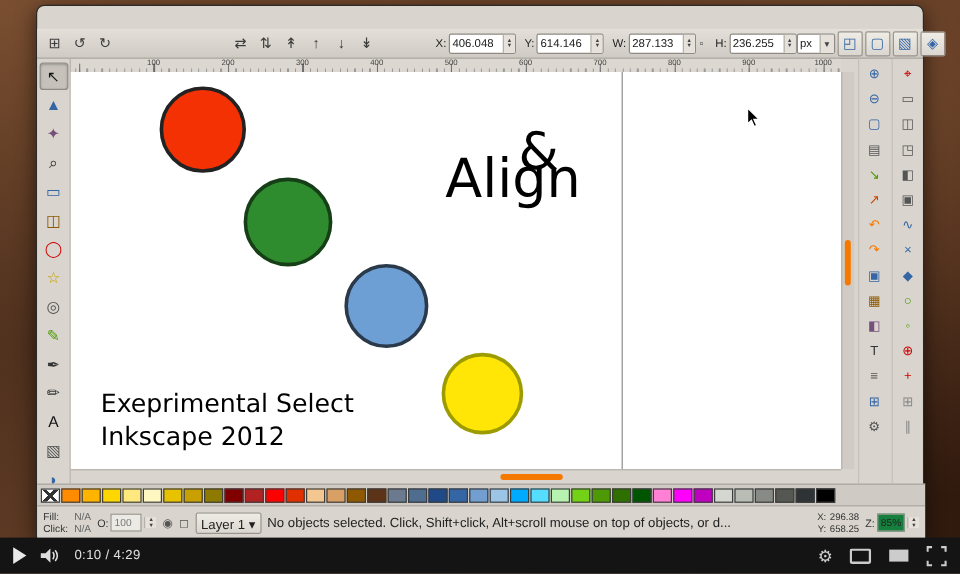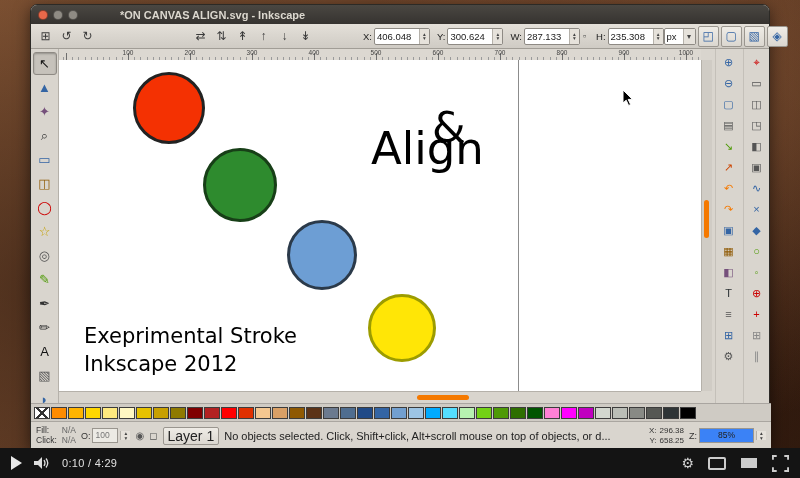--- a/index.html
+++ b/index.html
@@ -72,47 +72,39 @@
     linear-gradient(45deg,transparent 43%,#333 43%,#333 57%,transparent 57%),
     linear-gradient(-45deg,transparent 43%,#333 43%,#333 57%,transparent 57%);}
   
   .statusbar{position:absolute;left:0;top:416px;width:740px;height:28px;background:#d9d5ce;border-top:1px solid #aaa6a0;
     display:flex;align-items:center;padding:0 5px;gap:5px;font-size:9px;color:#333;box-sizing:border-box;}
   .fs{display:grid;grid-template-columns:auto auto;column-gap:5px;row-gap:1px;font-size:8.5px;line-height:9px;}
   .fs .val{color:#666;}
   .op{display:flex;align-items:center;gap:2px;}
   .opbox{background:#eceae4;border:1px solid #9a968f;font-size:8.5px;padding:0 2px;min-width:20px;height:13px;line-height:13px;color:#777;}
   .sb-icon{font-size:10px;color:#555;}
-  .layer-dd{display:flex;align-items:flex-start;gap:3px;background:linear-gradient(#efece6,#dbd7d0);border:1px solid #9a968f;border-radius:2px;height:16px;padding:0 4px;font-size:14px;color:#222;flex-direction:column;}
+  .layer-dd{display:flex;align-items:flex-end;gap:3px;background:linear-gradient(#efece6,#dbd7d0);border:1px solid #9a968f;border-radius:2px;height:16px;padding:0 4px;font-size:11px;color:#222;}
   .msg{flex:1;white-space:nowrap;overflow:hidden;font-size:11px;color:#222;}
   .coords{display:grid;grid-template-columns:auto auto;column-gap:3px;row-gap:1px;font-size:8px;text-align:right;color:#333;}
   .zoom{display:flex;align-items:center;gap:2px;}
-  .zoombox{background:#3b82f6;border:1px solid #9a968f;font-size:8.5px;padding:0 18px;height:13px;line-height:13px;color:#222;}
+  .zoombox{background:#15803d;border:1px solid #9a968f;font-size:8.5px;padding:0 2px;height:13px;line-height:13px;color:#222;}
   
   .player-bar{position:absolute;left:0;right:0;top:448px;height:30px;background:#141414;display:flex;align-items:center;gap:11px;padding:0 11px;box-sizing:border-box;}
   .play-tri{width:0;height:0;border-left:11px solid #e8e8e8;border-top:7px solid transparent;border-bottom:7px solid transparent;}
   .time{font-size:11px;color:#e0e0e0;letter-spacing:.3px;}
   .pr{margin-left:auto;display:flex;align-items:center;gap:14px;}
   .gear{font-size:14px;color:#cfcfcf;line-height:1;}
 </style>
 </head>
 <body>
 
 <div class="stage">
 
   <div class="window">
 
-    <div class="titlebar">
-      <div class="tb-buttons" id="tb-buttons">
-          <div class="tb-dot" style="background: rgb(232, 104, 74);"></div>
-          <div class="tb-dot" style="background: rgb(143, 139, 132);"></div>
-          <div class="tb-dot" style="background: rgb(143, 139, 132);"></div>
-        </div>
-      <div class="tb-title">*ON CANVAS ALIGN.svg - Inkscape</div>
-    </div>
 
     <div class="tool-controls">
       <div class="tc-group" id="tc-left">
           <div class="tc-btn">⊞</div>
           <div class="tc-btn">↺</div>
           <div class="tc-btn">↻</div>
         </div>
       <div class="tc-sep"></div>
       <div class="tc-group" id="tc-mid">
           <div class="tc-btn">⇄</div>
@@ -126,38 +118,38 @@
           <div class="tc-label">X:</div>
           <div class="spin">
             <div class="spin-val">406.048</div>
             <div class="spin-arrows">
               <div>▴</div>
               <div>▾</div>
             </div>
           </div>
           <div class="tc-label">Y:</div>
           <div class="spin">
-            <div class="spin-val">300.624</div>
+            <div class="spin-val">614.146</div>
             <div class="spin-arrows">
               <div>▴</div>
               <div>▾</div>
             </div>
           </div>
           <div class="tc-label">W:</div>
           <div class="spin">
             <div class="spin-val">287.133</div>
             <div class="spin-arrows">
               <div>▴</div>
               <div>▾</div>
             </div>
           </div>
           <div class="tc-lock">▫</div>
           <div class="tc-label">H:</div>
           <div class="spin">
-            <div class="spin-val">235.308</div>
+            <div class="spin-val">236.255</div>
             <div class="spin-arrows">
               <div>▴</div>
               <div>▾</div>
             </div>
           </div>
           <div class="spin units">
             <div class="spin-val">px</div>
             <div class="spin-caret">▾</div>
           </div>
         </div>
@@ -200,21 +192,21 @@
         <div class="tool-btn" style="color: rgb(51, 51, 51);">✒</div>
         <div class="tool-btn" style="color: rgb(51, 51, 51);">✏</div>
         <div class="tool-btn" style="color: rgb(17, 17, 17);">A</div>
         <div class="tool-btn" style="color: rgb(85, 85, 85);">▧</div>
         <div class="tool-btn" style="color: rgb(52, 101, 164);">◗</div>
       </div>
 
     <div class="canvas-wrap" id="canvas">
       <span class="amp">&amp;</span>
       <span class="h2">Align</span>
-      <span class="cap1">Exeprimental Stroke</span>
+      <span class="cap1">Exeprimental Select</span>
       <span class="cap2">Inkscape 2012</span>
       <div class="page-border"></div>
       <svg class="cursor" width="13" height="18" viewBox="0 0 13 18">
         <path d="M1,1 L1,14 L4.2,11.2 L6.6,16.5 L8.6,15.5 L6.2,10.4 L10.5,10.4 Z" fill="#000" stroke="#fff" stroke-width="1"></path>
       </svg>
     <div class="circle" style="left: 74px; top: 12px; height: 72px; width: 72px; background: rgb(244, 49, 2); border-color: rgb(34, 34, 34);"></div>
         <div class="circle" style="left: 144px; top: 88px; height: 74px; width: 74px; background: rgb(46, 139, 46); border-color: rgb(23, 63, 23);"></div>
         <div class="circle" style="left: 228px; top: 160px; height: 70px; width: 70px; background: rgb(109, 158, 212); border-color: rgb(43, 58, 74);"></div>
         <div class="circle" style="left: 309px; top: 234px; height: 68px; width: 68px; background: rgb(255, 230, 6); border-color: rgb(156, 156, 0);"></div>
       </div>

